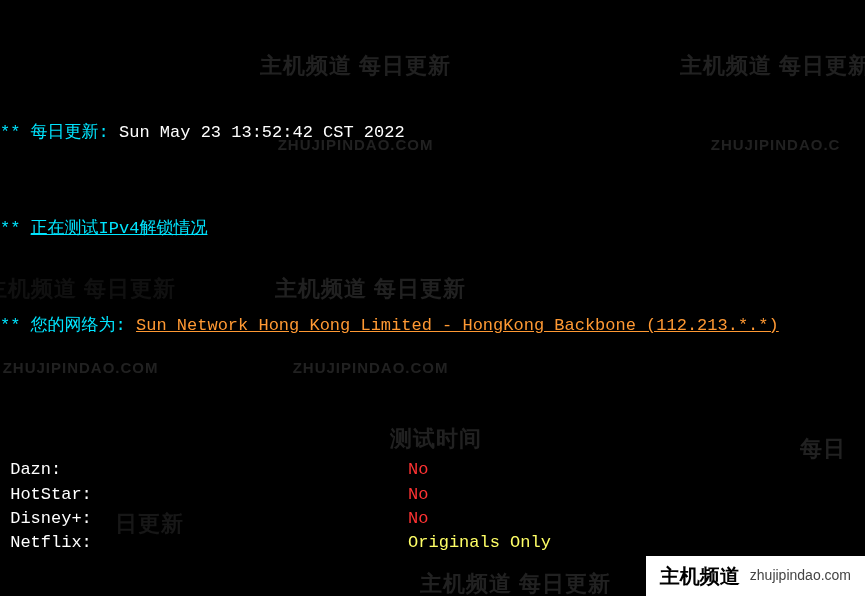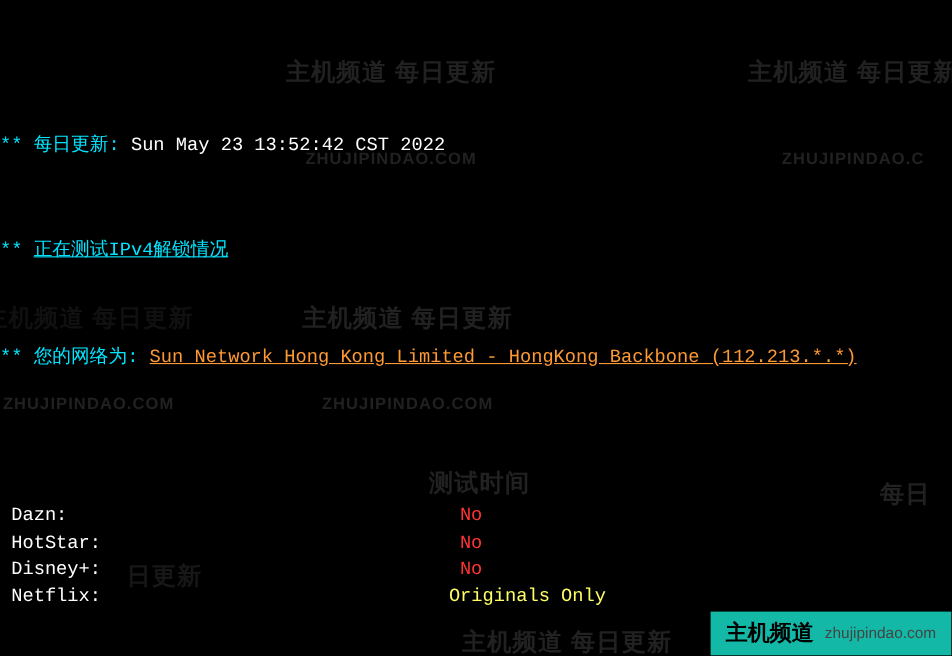--- a/index.html
+++ b/index.html
@@ -21,21 +21,21 @@
     }
     .terminal {
       padding: 0;
     }
     .line {
       display: block;
     }
     .white { color: #fff; }
     .cyan { color: #00e5ff; }
     .orange { color: #ff9933; margin-top: 37px; }
-    .red { color: #ff3333; margin-left: 10px; }
+    .red { color: #ff3333; }
     .yellow { color: #ffff66; }
     .underline { text-decoration: underline; text-align: center; }
     
     .watermark {
       position: absolute;
       color: rgba(120, 120, 120, 0.28);
       font-family: sans-serif;
       pointer-events: none;
       font-weight: bold;
     }
@@ -56,21 +56,21 @@
     .wm4 { top: 225px; left: 275px; }
     .wm5 { top: 375px; left: 390px; }
     .wm6 { top: 385px; left: 800px; }
     .wm7 { top: 460px; left: 115px; opacity: 0.7;}
     .wm8 { top: 520px; left: 420px; }
     
     .bottom-badge {
       position: absolute;
       bottom: 0;
       right: 0;
-      background: #14b8a6;
+      background: #ffffff;
       padding: 6px 14px;
       display: flex;
       align-items: center;
       gap: 10px;
       font-family: sans-serif;
     }
     .bottom-badge .badge-cn {
       color: #000;
       font-size: 20px;
       font-weight: bold;

